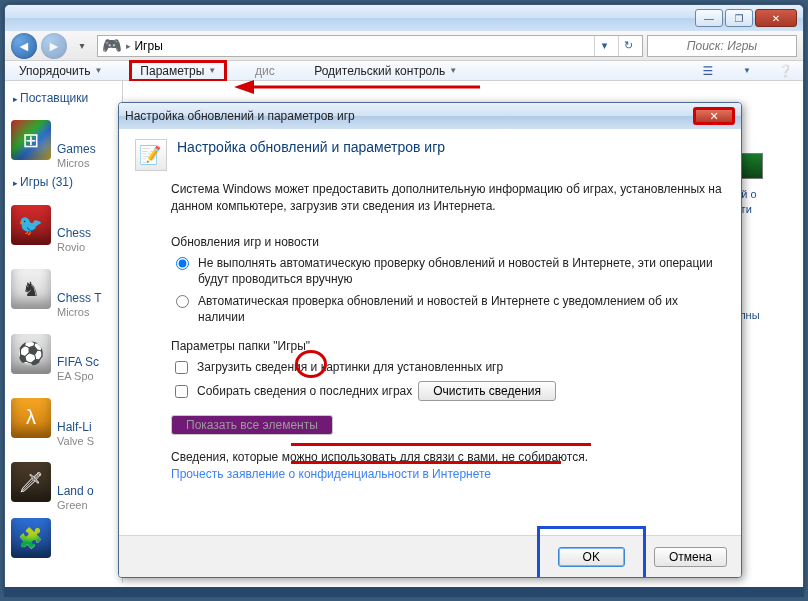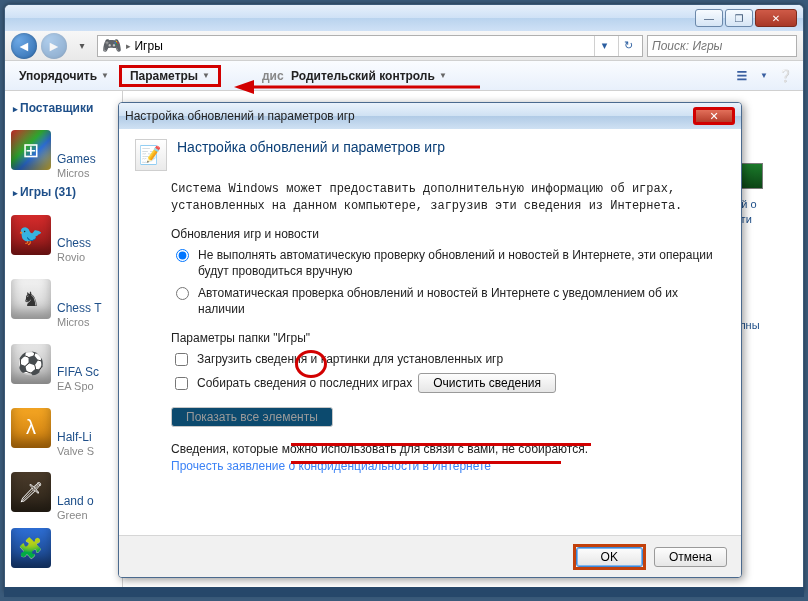--- a/index.html
+++ b/index.html
@@ -7,65 +7,65 @@
   .window { position:absolute; top:4px; left:4px; width:800px; height:590px; background:#fff; border:1px solid #3c5a78; border-radius:6px; overflow:hidden; box-shadow:0 0 4px rgba(0,0,0,.4);}
   .titlebar { height:26px; background:linear-gradient(#e6f0fb,#cfe1f6 50%,#b9d3ee 51%,#cfe1f6); display:flex; justify-content:flex-end; align-items:center; padding-right:6px; gap:2px;}
   .winbtn { width:28px; height:18px; border-radius:3px; border:1px solid #6b88aa; background:linear-gradient(#f7fbff,#d6e5f5); font-size:10px; display:flex; align-items:center; justify-content:center; color:#425b7a; cursor:pointer;}
   .winbtn.close{background:linear-gradient(#cf5a47,#a83827);border-color:#7a2b1d;color:#fff;width:42px;}
   .navbar{height:30px;display:flex;align-items:center;padding:0 6px;gap:4px;border-bottom:1px solid #d0d0d0;background:linear-gradient(#f7f7f7,#e9e9e9);}
   .navarrow{width:26px;height:26px;border-radius:50%;background:radial-gradient(circle at 30% 30%, #6ba7e4,#2d6aad);display:flex;align-items:center;justify-content:center;color:#fff;font-size:14px;box-shadow:inset 0 0 3px rgba(0,0,0,.3);}
   .navbtn{width:22px;height:26px;display:flex;align-items:center;justify-content:center;color:#555;font-size:10px;}
   .address{flex:1;height:22px;border:1px solid #b0b0b0;background:#fff;display:flex;align-items:center;padding:0 4px;gap:4px;position:relative;}
   .address .parts{flex:1;display:flex;align-items:center;gap:4px;font-size:12px;}
   .iconbtn{width:20px;height:20px;border-left:1px solid #d0d0d0;display:flex;align-items:center;justify-content:center;font-size:11px;color:#2b5ea0;}
-  .search{width:150px;height:22px;border:1px solid #b0b0b0;background:#fff;font-size:12px;padding:0 4px;color:#888;font-style:italic;}
-  .toolbar{height:30px;background:linear-gradient(#fafcff,#e8f0fb);border-bottom:1px solid #d0d0d0;display:flex;align-items:center;padding:0 8px;gap:4px;font-size:12px;position:relative;font-weight:bold;}
+  .search{width:150px;height:22px;border:1px solid #b0b0b0;background:#fff;font-size:12px;padding:0 4px;color:#888;font-style:italic;text-align:center;}
+  .toolbar{height:20px;background:linear-gradient(#fafcff,#e8f0fb);border-bottom:1px solid #d0d0d0;display:flex;align-items:center;padding:0 8px;gap:21px;font-size:12px;position:relative;}
   .tbitem{display:flex;align-items:center;gap:4px;padding:2px 6px;color:#222;cursor:pointer;}
   .tbitem .chev{font-size:8px;color:#666;}
   .tb-highlight{border:3px solid #d20000;padding:1px 8px;}
   .toolbar .spacer{flex:1;}
   .toolbar .icn{width:18px;height:18px;display:flex;align-items:center;justify-content:center;font-size:12px;color:#3a5fa0;}
-  .hidden-area{position:absolute;left:257px;color:#888;}
+  .hidden-area{position:absolute;left:250px;color:#888;}
   .body{display:flex;height:calc(100% - 86px);}
   .sidebar{width:118px;border-right:1px solid #d0d0d0;background:#fff;padding:6px 6px;font-size:12px;overflow:hidden;}
-  .sidebar h4{margin:4px 0 6px 2px;font-size:12px;font-weight:bold;color:#1e4f89;cursor:pointer;}
+  .sidebar h4{margin:4px 0 6px 2px;font-size:12px;font-weight:normal;color:#1e4f89;cursor:pointer;}
   .sidebar h4::before{content:"▸ ";font-size:9px;}
   .sbitem{display:flex;align-items:center;gap:6px;margin-bottom:6px;white-space:nowrap;overflow:hidden;}
   .sbicon{width:40px;height:40px;flex-shrink:0;border-radius:4px;background:#444;display:flex;align-items:center;justify-content:center;font-size:20px;color:#fff;box-shadow:inset 0 -8px 12px rgba(0,0,0,.3);}
   .sbtext{display:flex;flex-direction:column;line-height:1.15;margin-top:32px;}
   .sbname{color:#1e4f89;}
   .sbmeta{color:#888;font-size:11px;}
   .content{flex:1;position:relative;background:#fff;padding:10px;}
   .rightpanel{position:absolute;right:14px;top:72px;width:60px;font-size:11px;color:#1e4f89;text-align:left;line-height:1.4;}
   .rightpanel .rbox{width:34px;height:26px;border:1px solid #7a7a7a;background:linear-gradient(#1b7a2a,#0c4516);margin-bottom:8px;}
   .redarrow{position:absolute;top:78px;left:232px;width:250px;height:18px;pointer-events:none;z-index:10;}
   .redarrow svg{width:100%;height:100%;}
   
   .dialog{position:absolute;top:102px;left:118px;width:624px;height:476px;border:1px solid #4b6a8e;background:#fff;box-shadow:2px 2px 8px rgba(0,0,0,.4);border-radius:4px;overflow:hidden;display:flex;flex-direction:column;z-index:20;}
   .dlg-title{height:26px;background:linear-gradient(#eaf2fb,#cfe1f3 50%,#b1cbe6 51%,#cfe1f3);display:flex;align-items:center;padding:0 6px;font-size:12px;color:#222;}
   .dlg-title .t{flex:1;}
   .dlg-close{width:42px;height:18px;border-radius:3px;background:linear-gradient(#e26f5a,#b53d2b);border:1px solid #7a2b1d;color:#fff;display:flex;align-items:center;justify-content:center;font-size:11px;cursor:pointer;border:3px solid #d20000;}
   .dlg-body{flex:1;padding:10px 16px 0 16px;font-size:12px;color:#222;overflow:hidden;}
   .dlg-head{display:flex;gap:10px;align-items:flex-start;margin-bottom:10px;}
   .dlg-icon{width:32px;height:32px;flex-shrink:0;background:linear-gradient(#fff,#eaeaea);border:1px solid #cfcfcf;display:flex;align-items:center;justify-content:center;font-size:18px;}
   .dlg-h1{color:#0b3f77;font-size:14px;}
-  .dlg-desc{margin:6px 0 12px 36px;line-height:1.4;font-family:Liberation Mono, monospace;}
+  .dlg-desc{margin:6px 0 20px 36px;line-height:1.4;}
   .group{margin-left:36px;margin-bottom:14px;}
   .radio,.check{display:flex;align-items:flex-start;gap:6px;margin:6px 0;line-height:1.35;}
   .radio input,.check input{margin-top:2px;}
   .red-circle{position:absolute;width:32px;height:28px;border:3px solid #d20000;border-radius:50%;left:176px;top:247px;pointer-events:none;}
   .red-underline1{position:absolute;left:172px;top:340px;width:300px;height:3px;background:#d20000;}
   .red-underline2{position:absolute;left:172px;top:358px;width:270px;height:3px;background:#d20000;}
   .btn{padding:2px 14px;font-size:12px;background:linear-gradient(#fdfdfd,#e6e6e6);border:1px solid #9a9a9a;border-radius:3px;cursor:pointer;}
-  .btn.disabled{color:#9a9a9a;border-color:#c8c8c8;background:#0c4a6e;}
+  .btn.disabled{color:#9a9a9a;border-color:#c8c8c8;background:#701a75;}
   .clearbtn{float:right;margin-top:-2px;}
   .dlg-note{margin:10px 0 4px 36px;line-height:1.4;}
   .dlg-link{color:#3b82f6;cursor:pointer;}
   .dlg-footer{height:42px;background:#f1f1f1;border-top:1px solid #d6d6d6;display:flex;align-items:center;justify-content:flex-end;gap:8px;padding:0 14px;}
-  .ok-hl{border:3px solid #c2410c;padding:0;margin-left:36px;}
+  .ok-hl{border:3px solid #1d4ed8;padding:18px;margin-left:36px;}
   .ok-hl .btn{border-color:#3d87d6;box-shadow:0 0 0 1px #7fb6ee inset;}
   .bottom-strip{position:absolute;left:4px;bottom:4px;right:4px;height:10px;background:#26476a;}
 </style>
 </head>
 <body>
 
 <div class="window">
 
   <div class="titlebar">
     <div class="winbtn">—</div>

